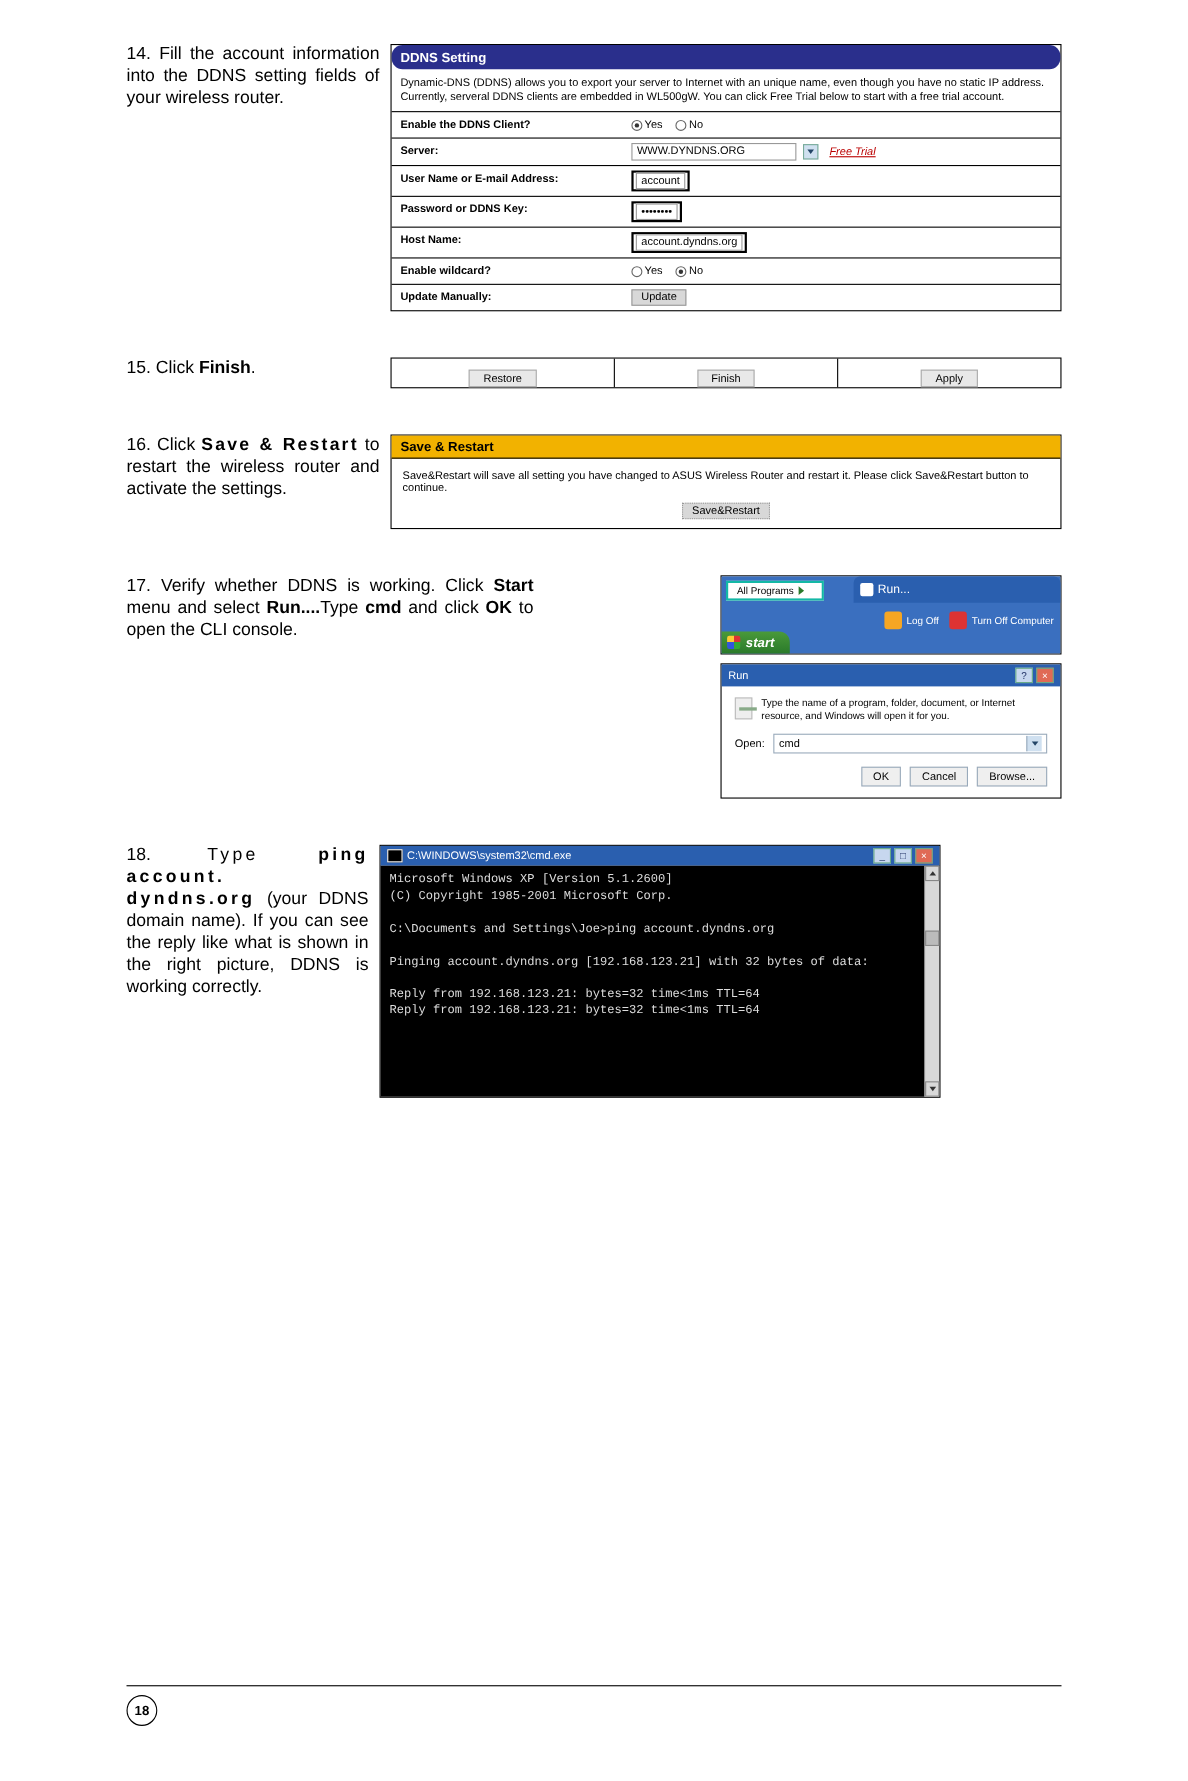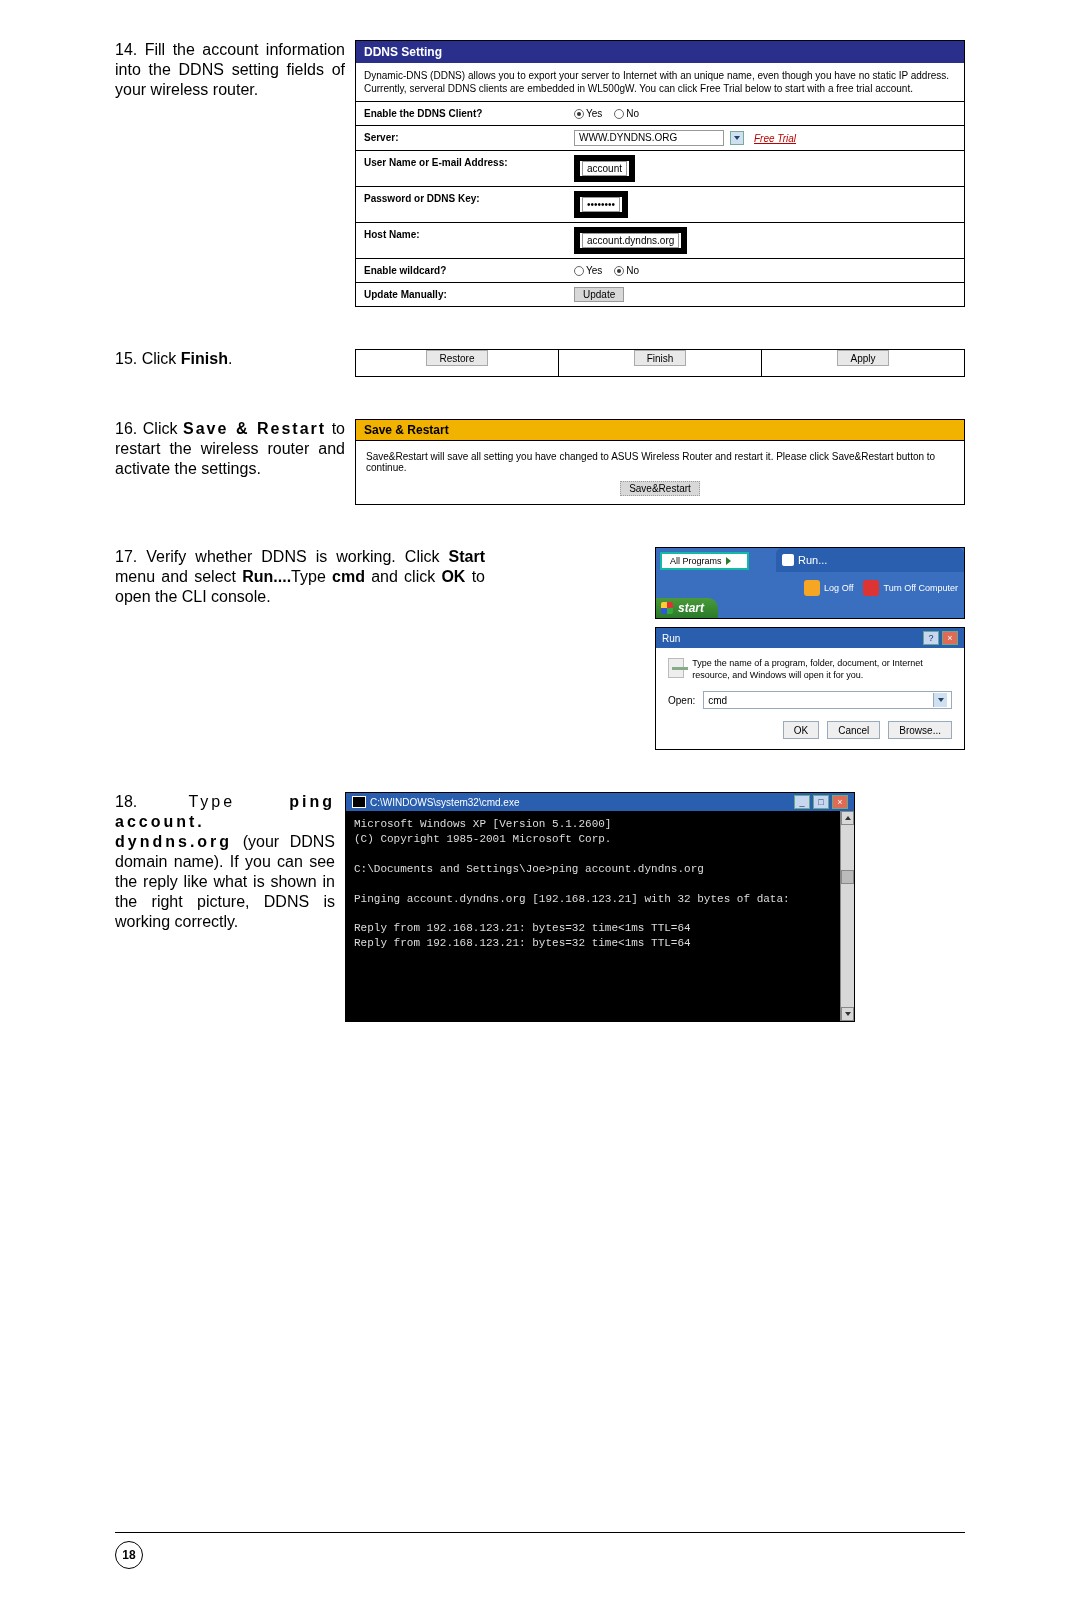--- a/index.html
+++ b/index.html
@@ -9,38 +9,38 @@
   .router-icon { margin-right: 10px; }
   .header-title { font-size: 13px; font-weight: bold; }
   .row { display: flex; align-items: flex-start; margin-bottom: 42px; }
   .left-col { width: 240px; flex: 0 0 240px; font-size: 16px; line-height: 1.25; padding-right: 10px; text-align: justify; }
   .right-col { flex: 1 1 auto; }
   .num { display: inline; }
   .step-text { display: inline; }
   .bold { font-weight: bold; }
   
   .panel { border: 1px solid #000; font-size: 10px; }
-  .panel-title { background: #2a2f8c; color: #fff; font-weight: bold; padding: 4px 8px; font-size: 12px; }
+  .panel-title { background: #2a2f8c; color: #fff; font-weight: bold; padding: 4px 8px; font-size: 12px; border-radius: 10px; }
   .panel-desc { padding: 6px 8px; line-height: 1.3; border-bottom: 1px solid #000; }
   .panel-row { display: flex; border-bottom: 1px solid #000; }
   .panel-row:last-child { border-bottom: none; }
   .plabel { width: 210px; padding: 6px 8px; font-weight: bold; font-size: 10px; }
   .pval { flex: 1; padding: 4px 8px; display: flex; align-items: center; gap: 6px; }
   .radio { display: inline-flex; align-items: center; gap: 2px; margin-right: 6px; }
   .radio-dot { width: 10px; height: 10px; border: 1px solid #666; border-radius: 50%; display: inline-block; position: relative; }
   .radio-dot.sel::after { content: ""; width: 4px; height: 4px; background: #333; border-radius: 50%; position: absolute; left: 2px; top: 2px; }
   .txtin { border: 1px solid #999; background: #fff; padding: 1px 4px; font-size: 10px; height: 16px; }
-  .redbox { border: 6px solid #000000; padding: 2px; }
+  .redbox { border: 2px solid #000000; padding: 2px; }
   .dropbtn { width: 14px; height: 14px; background: #cfe0f0; border: 1px solid #7a9; display: inline-block; position: relative; }
   .dropbtn::after { content: ""; position: absolute; left: 3px; top: 4px; border-left: 3px solid transparent; border-right: 3px solid transparent; border-top: 4px solid #246; }
   .freetrial { color: #b00; font-style: italic; font-size: 10px; text-decoration: underline; margin-left: 4px; }
   .updatebtn { background: #d8d8d8; border: 1px solid #999; padding: 1px 8px; font-size: 10px; }
   
   .btnbar { border: 1px solid #000; display: flex; height: 28px; }
-  .btnbar > div { flex: 1; display: flex; align-items: flex-start; justify-content: center; border-right: 1px solid #000; }
+  .btnbar > div { flex: 1; display: flex; align-items: flex-end; justify-content: center; border-right: 1px solid #000; }
   .btnbar > div:last-child { border-right: none; }
   .btnbar .smbtn { background: #e8e8e8; border: 1px solid #aaa; padding: 0 12px; font-size: 10px; height: 16px; display: flex; align-items: center; }
   
   .save-panel { border: 1px solid #000; }
   .save-title { background: #f2b200; font-weight: bold; padding: 3px 8px; font-size: 12px; border-bottom: 1px solid #000; }
   .save-body { padding: 10px; font-size: 10px; text-align: left; }
   .save-body .btnwrap { text-align: center; margin-top: 10px; }
   
   .startwrap { border: 1px solid #000; padding: 0; width: 310px; margin-left:auto; }
   .startmenu { background: #3a6fbf; height: 70px; position: relative; }

